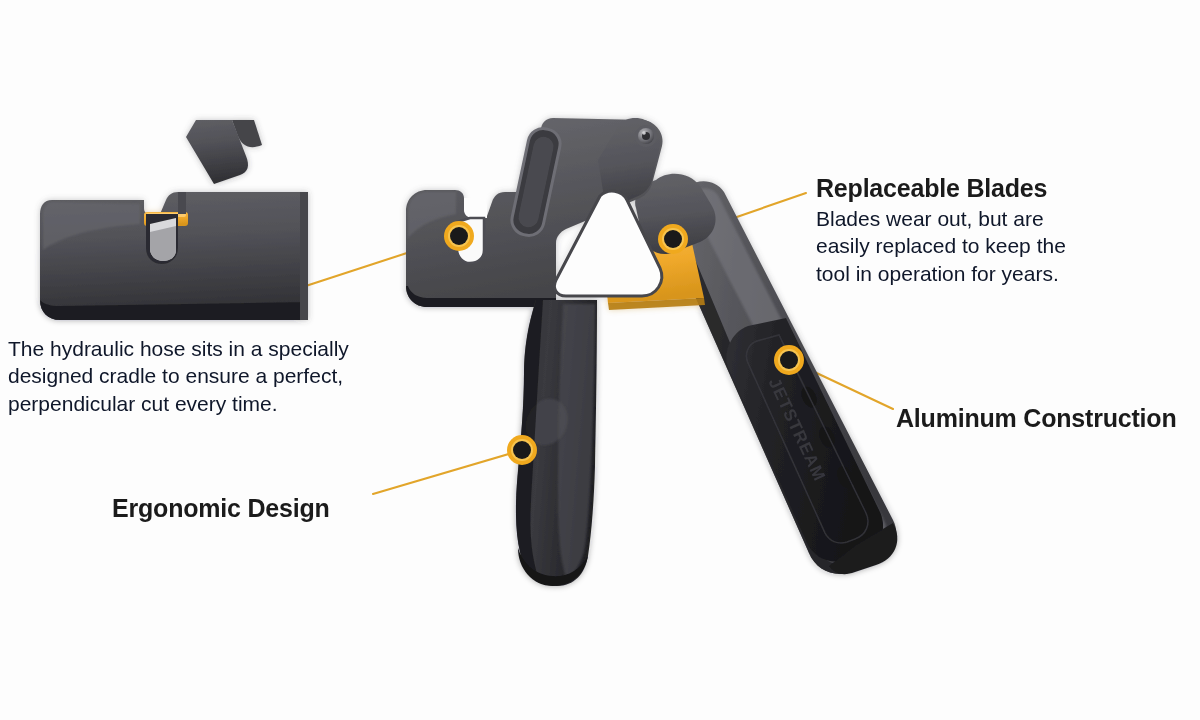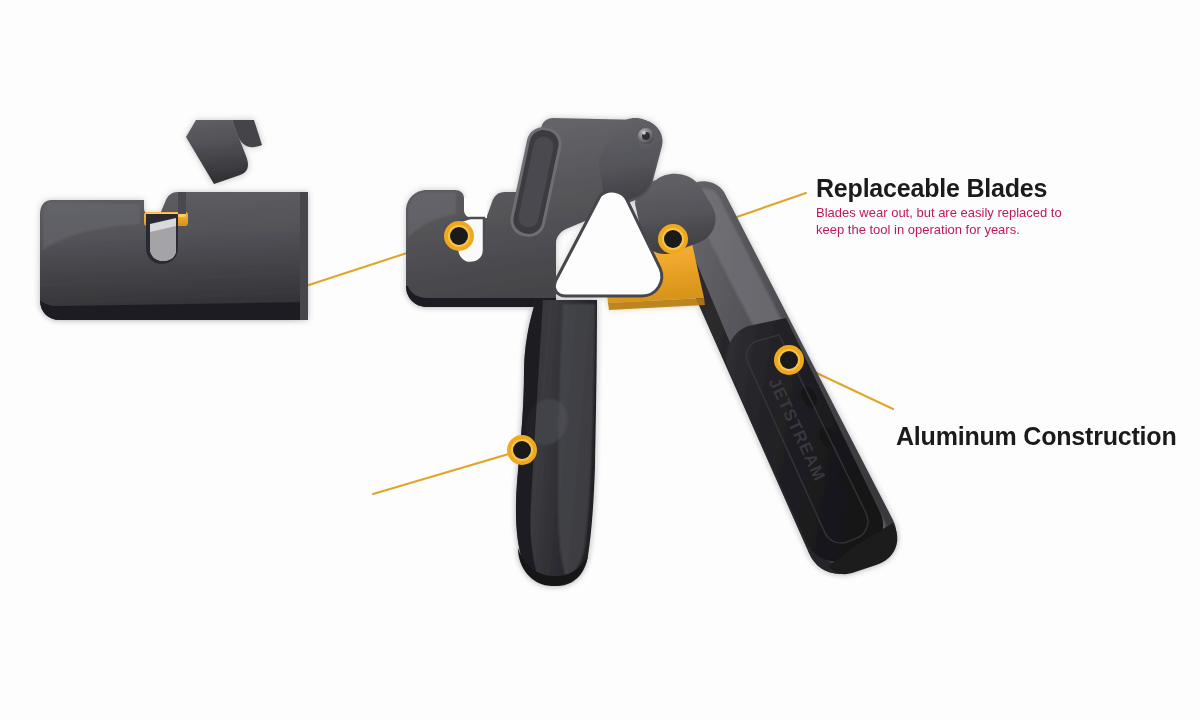--- a/index.html
+++ b/index.html
@@ -33,28 +33,28 @@
   .callout .c-title {
     font-size: 25px;
     font-weight: bold;
     color: #1b1b1b;
     letter-spacing: -0.2px;
     line-height: 1.12;
     margin: 0 0 3px 0;
     white-space: nowrap;
   }
   .callout .c-body {
-    font-size: 13px;
-    color: #be185d;
+    font-size: 21px;
+    color: #0f172a;
     line-height: 1.30;
     margin: 0;
   }
   #callout-blades      { left: 816px; top: 174px;  width: 270px; }
   #callout-slot        { left: 8px;   top: 335px;  width: 345px; }
-  #callout-aluminum    { left: 896px; top: 422px;  width: 300px; }
+  #callout-aluminum    { left: 896px; top: 404px;  width: 300px; }
   #callout-ergonomic   { left: 112px; top: 494px;  width: 350px; }
 </style>
 </head>
 <body>
 
 <div id="stage">
 
   <svg id="art" viewBox="0 0 1200 720" xmlns="http://www.w3.org/2000/svg">
     <defs>
       <linearGradient id="gBodyTop" x1="0" y1="0" x2="0.25" y2="1">
@@ -326,22 +326,24 @@
       </g>
     </g>
   </svg>
 
   <div class="callout" id="callout-blades">
     <p class="c-title">Replaceable Blades</p>
     <p class="c-body">Blades wear out, but are easily replaced to keep the tool in operation for years.</p>
   </div>
 
   <div class="callout" id="callout-slot">
+    <p class="c-body">The hydraulic hose sits in a specially designed cradle to ensure a perfect, perpendicular cut every time.</p>
   </div>
 
   <div class="callout" id="callout-aluminum">
     <p class="c-title">Aluminum Construction</p>
   </div>
 
   <div class="callout" id="callout-ergonomic">
+    <p class="c-title">Ergonomic Design</p>
   </div>
 
 </div>
 
 </body></html>

